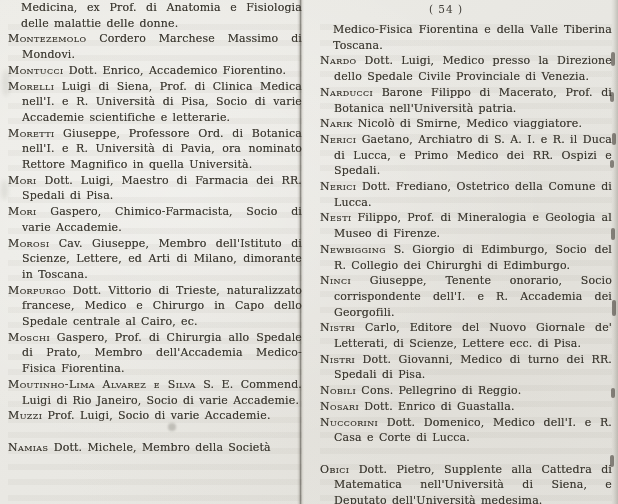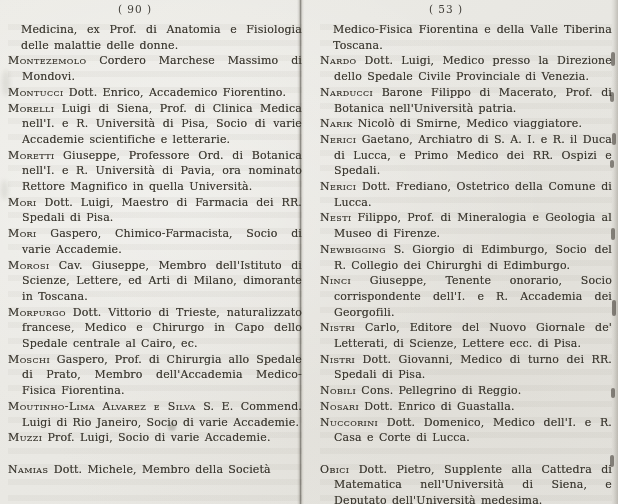--- a/index.html
+++ b/index.html
@@ -101,40 +101,39 @@
     border-radius: 50%;
     filter: blur(2px);
   }
 </style>
 </head>
 <body>
 
 <div class="spread">
 
   <div class="page page-left">
-    <p class="pagenum">( 90 )</p>
     <div>
         <p class="entry continuation">Medicina, ex Prof. di Anatomia e Fisiologia delle malattie delle donne.</p>
         <p class="entry"><span class="entry-name">Montezemolo</span> Cordero Marchese Massimo di Mondovi.</p>
         <p class="entry"><span class="entry-name">Montucci</span> Dott. Enrico, Accademico Fiorentino.</p>
         <p class="entry"><span class="entry-name">Morelli</span> Luigi di Siena, Prof. di Clinica Medica nell'I. e R. Università di Pisa, Socio di varie Accademie scientifiche e letterarie.</p>
         <p class="entry"><span class="entry-name">Moretti</span> Giuseppe, Professore Ord. di Botanica nell'I. e R. Università di Pavia, ora nominato Rettore Magnifico in quella Università.</p>
         <p class="entry"><span class="entry-name">Mori</span> Dott. Luigi, Maestro di Farmacia dei RR. Spedali di Pisa.</p>
         <p class="entry"><span class="entry-name">Mori</span> Gaspero, Chimico-Farmacista, Socio di varie Accademie.</p>
         <p class="entry"><span class="entry-name">Morosi</span> Cav. Giuseppe, Membro dell'Istituto di Scienze, Lettere, ed Arti di Milano, dimorante in Toscana.</p>
         <p class="entry"><span class="entry-name">Morpurgo</span> Dott. Vittorio di Trieste, naturalizzato francese, Medico e Chirurgo in Capo dello Spedale centrale al Cairo, ec.</p>
         <p class="entry"><span class="entry-name">Moschi</span> Gaspero, Prof. di Chirurgia allo Spedale di Prato, Membro dell'Accademia Medico-Fisica Fiorentina.</p>
         <p class="entry"><span class="entry-name">Moutinho-Lima Alvarez e Silva</span> S. E. Commend. Luigi di Rio Janeiro, Socio di varie Accademie.</p>
         <p class="entry"><span class="entry-name">Muzzi</span> Prof. Luigi, Socio di varie Accademie.</p>
         <p class="entry gap"><span class="entry-name">Namias</span> Dott. Michele, Membro della Società</p>
       </div>
   </div>
 
   <div class="page page-right">
-    <p class="pagenum">( 53 )</p>
+    <p class="pagenum">( 54 )</p>
     <div>
         <p class="entry continuation">Medico-Fisica Fiorentina e della Valle Tiberina Toscana.</p>
         <p class="entry"><span class="entry-name">Nardo</span> Dott. Luigi, Medico presso la Direzione dello Spedale Civile Provinciale di Venezia.</p>
         <p class="entry"><span class="entry-name">Narducci</span> Barone Filippo di Macerato, Prof. di Botanica nell'Università patria.</p>
         <p class="entry"><span class="entry-name">Narik</span> Nicolò di Smirne, Medico viaggiatore.</p>
         <p class="entry"><span class="entry-name">Nerici</span> Gaetano, Archiatro di S. A. I. e R. il Duca di Lucca, e Primo Medico dei RR. Ospizi e Spedali.</p>
         <p class="entry"><span class="entry-name">Nerici</span> Dott. Frediano, Ostetrico della Comune di Lucca.</p>
         <p class="entry"><span class="entry-name">Nesti</span> Filippo, Prof. di Mineralogia e Geologia al Museo di Firenze.</p>
         <p class="entry"><span class="entry-name">Newbigging</span> S. Giorgio di Edimburgo, Socio del R. Collegio dei Chirurghi di Edimburgo.</p>
         <p class="entry"><span class="entry-name">Ninci</span> Giuseppe, Tenente onorario, Socio corrispondente dell'I. e R. Accademia dei Georgofili.</p>

